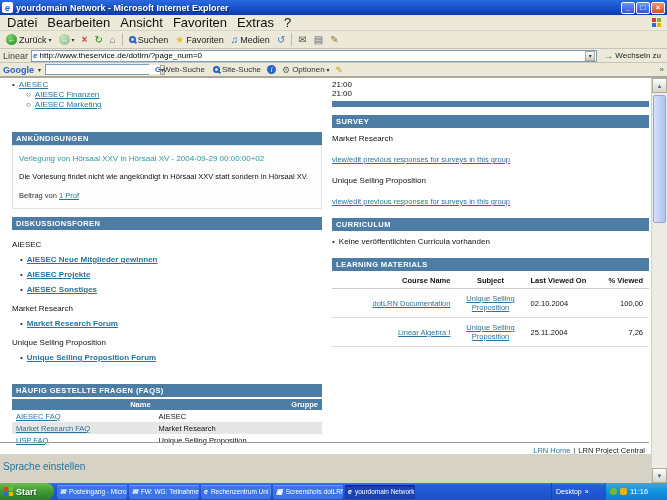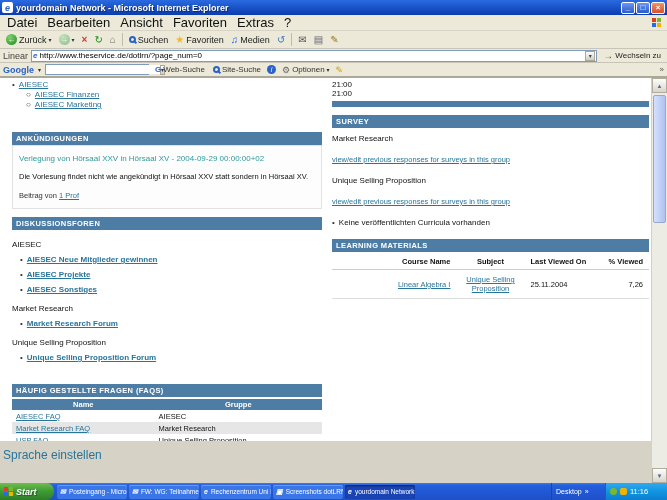--- a/index.html
+++ b/index.html
@@ -89,59 +89,59 @@
   .ann-header{margin-top:22px}
   .ann-box{border:1px solid #e2e2e2;background:#fdfdfd;padding:6px 6px 8px}
   .ann-title{color:var(--announcement-title,#2f9a9a);font-size:8px;margin:2px 0 9px}
   .ann-text{font-size:7.5px;margin-bottom:10px}
   .ann-by{font-size:7.5px;color:#333}
   .grp-label{margin:10px 0 2px}
   .link-item{display:flex;gap:4px;margin:6px 0 6px 8px;font-weight:bold}
   .link-item .blt{font-weight:normal}
   .faq-header{margin-top:22px}
   .faq-table{width:100%;border-collapse:collapse;margin-top:2px;font-size:7.5px}
-  .faq-table th{background:var(--header-bg,#4d7da5);color:#fff;text-align:center;font-weight:bold;padding:1px 4px}
+  .faq-table th{background:var(--header-bg,#4d7da5);color:#fff;text-align:right;font-weight:bold;padding:1px 4px}
   .faq-table th:first-child{width:46%}
   .faq-table td{padding:1.5px 4px}
   .faq-table tr.alt td{background:var(--alt-row,#e6e6e6)}
   .times div{line-height:9px}
   .teal-bar{height:6px;background:var(--header-bg,#4d7da5);margin:3px 0 0}
   .svy-name{margin:6px 0 12px}
   .svy-link{display:block;margin:0 0 12px;font-size:7.5px}
   .cur-item{display:flex;gap:4px;margin:6px 0 2px}
   .lm-header{margin-top:12px}
   .lm-table{width:100%;border-collapse:collapse;margin-top:2px;font-size:7.5px}
   .lm-table th{font-weight:bold;text-align:center;padding:3px 2px;border-bottom:1px solid #ccc}
   .lm-table td{border-bottom:1px solid #ddd;padding:5px 2px;vertical-align:middle}
   .lm-table .c-course{width:38%;text-align:right}
   .lm-table .c-subj{width:24%;text-align:center}
   .lm-table .c-date{width:22%;text-align:left}
   .lm-table .c-pct{width:16%;text-align:right;padding-right:6px}
   .page-footer{position:absolute;left:0;right:2px;bottom:28px;border-top:1px solid #9a9a9a;
     padding:3px 4px 0 0;text-align:right;font-size:7.5px}
   .footer-sep{margin:0 3px;color:#333}
   .footer-central{color:#222}
-  .lang-strip{position:absolute;left:0;right:0;bottom:0;height:42px;background:#d6d2c6;
-    padding:7px 0 0 3px;font-size:12px}
+  .lang-strip{position:absolute;left:0;right:0;bottom:0;height:29px;background:#d6d2c6;
+    padding:7px 0 0 3px;font-size:10px}
   .lang-link{color:#333;text-decoration:none !important}
 
   
   .scrollbar{flex:0 0 16px;display:flex;flex-direction:column;background:#ecebe4;border-left:1px solid #d4d0c8}
   .sb-btn{height:15px;background:linear-gradient(#fdfdfb,#d8d4c8);border:1px solid #b0ac9e;
     font-size:6px;color:#4a6aa0;display:flex;align-items:center;justify-content:center}
   .sb-track{flex:1;position:relative}
   .sb-thumb{position:absolute;top:2px;left:1px;right:1px;height:128px;border-radius:2px;
     background:linear-gradient(90deg,#d6e0fc,#aec2f0);border:1px solid #98a8cc}
 
   
   .taskbar{flex:0 0 17px;display:flex;align-items:stretch;overflow:hidden;
     background:linear-gradient(180deg,#3d79f0 0%,var(--taskbar-blue,#245edc) 15%,#1e50c8 100%)}
   .start{flex:0 0 54px;display:flex;align-items:center;gap:3px;padding:0 16px 0 4px;
     background:linear-gradient(180deg,#71bd4e 0%,var(--start-green,#3f9e36) 45%,#2e7d28 100%);
-    border-radius:0 8px 8px 0;color:#fff;font-weight:bold;font-style:italic;font-size:9px;
+    border-radius:0 8px 8px 0;color:#fff;font-weight:bold;font-size:9px;
     text-shadow:1px 1px 1px rgba(0,0,0,.4)}
   .start .flag{margin:0}
   .tasks{display:flex;gap:2px;padding:1.5px 3px}
   .task{flex:0 0 70px;display:flex;align-items:center;gap:3px;padding:0 3px;border-radius:2px;
     background:var(--task-blue,#3a76e8);box-shadow:inset 0 1px 0 #6a9af4;color:#fff;
     font-size:6.5px;white-space:nowrap;overflow:hidden}
   .task.active{background:var(--task-active,#1a44b4);box-shadow:inset 0 1px 2px rgba(0,0,0,.5)}
   .ticon{flex:0 0 auto;font-size:7px;font-style:italic;font-weight:bold}
   .desk{flex:0 0 54px;display:flex;align-items:center;gap:3px;color:#fff;font-size:7px;
     padding:0 4px;border-left:1px solid #1a44b4}
@@ -355,36 +355,43 @@
         <div class="teal-bar"></div>
 
         <div class="sec-header">SURVEY</div>
         <div>
           <div class="svy-name">Market Research</div>
           <a class="svy-link">view/edit previous responses for surveys in this group</a>
           <div class="svy-name">Unique Selling Proposition</div>
           <a class="svy-link">view/edit previous responses for surveys in this group</a>
         </div>
 
+        <div class="sec-header">CURRICULUM</div>
         <div class="cur-item">
           <span class="blt">•</span>
           <span>Keine veröffentlichten Curricula vorhanden</span>
         </div>
 
         <div class="sec-header lm-header">LEARNING MATERIALS</div>
         <table class="lm-table">
           <thead>
             <tr>
               <th class="c-course">Course Name</th>
               <th class="c-subj">Subject</th>
               <th class="c-date">Last Viewed On</th>
               <th class="c-pct">% Viewed</th>
             </tr>
           </thead>
           <tbody>
+            <tr>
+              <td class="c-course"><a>dotLRN Documentation</a></td>
+              <td class="c-subj"><a>Unique Selling Proposition</a></td>
+              <td class="c-date">02.10.2004</td>
+              <td class="c-pct">100,00</td>
+            </tr>
             <tr>
               <td class="c-course"><a>Linear Algebra I</a></td>
               <td class="c-subj"><a>Unique Selling Proposition</a></td>
               <td class="c-date">25.11.2004</td>
               <td class="c-pct">7,26</td>
             </tr>
           </tbody>
         </table>
       </div>
 

